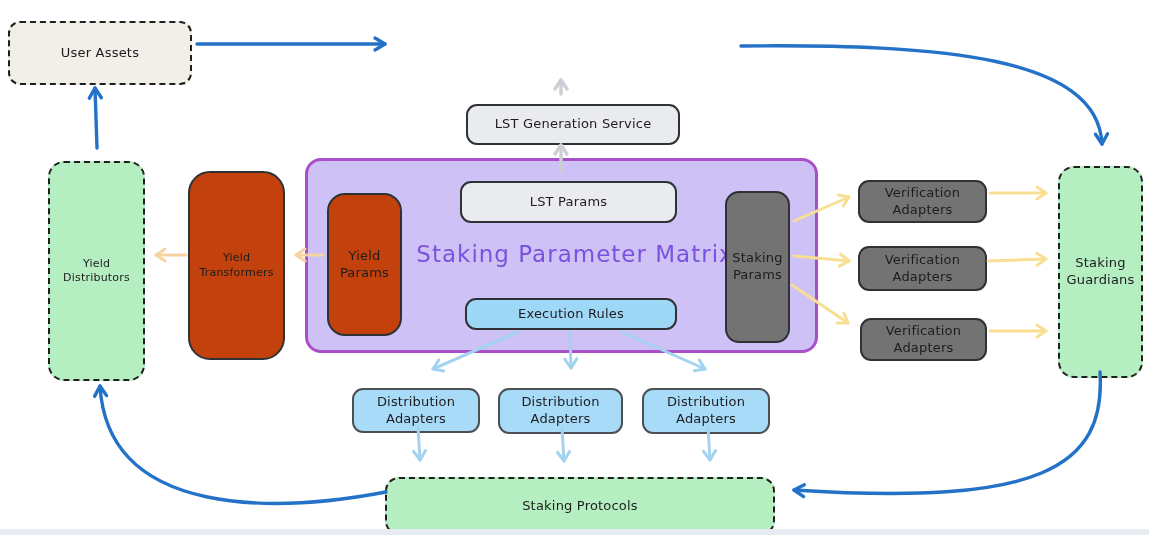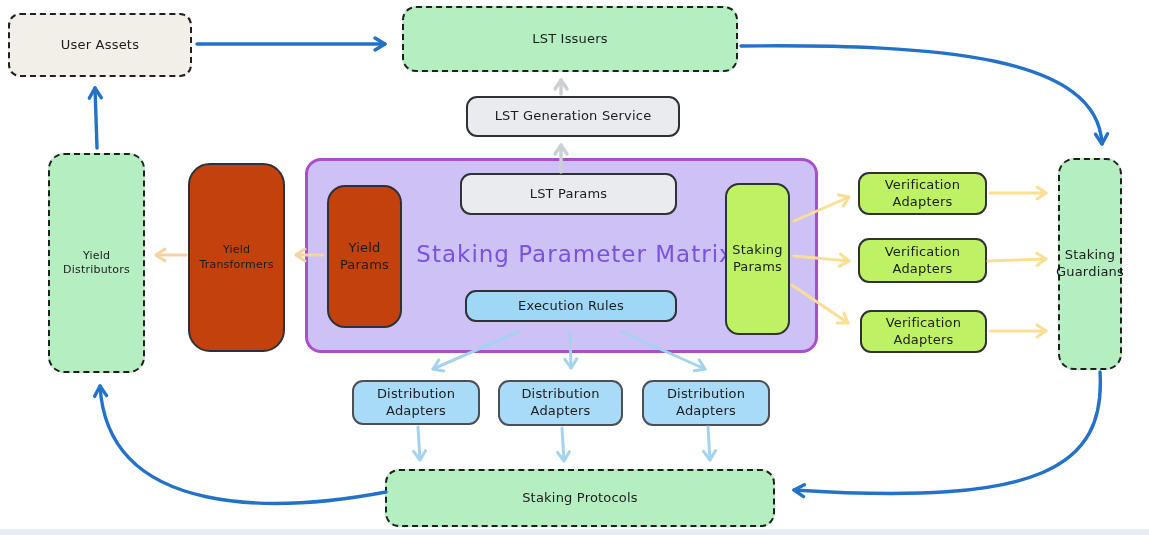--- a/index.html
+++ b/index.html
@@ -14,28 +14,29 @@
     position:absolute;
     display:flex;align-items:center;justify-content:center;
     text-align:center;
     box-sizing:border-box;
     font-size:13px;
     color:#1d1d1f;
     line-height:1.3;
     letter-spacing:0.2px;
     padding:2px 4px;
     z-index:1;
+    margin-top:8px;
   }
   .dashed{border:2.6px dashed #1f1f1f;}
   .solid{border:2.3px solid #2e3236;}
   .green{background:#b5eec0;}
   .beige{background:#f2eee8;}
   .grayfill{background:#e9ebee;}
   .orange{background:#c2410c;}
-  .yellow{background:#bef264;}
+  .yellow{background:#737373;}
   .bluefill{background:#9fd8f7;}
   .bluefill2{background:#a8dbf8;border-color:#4a5055;}
   .matrix{
     position:absolute;
     background:#cdc1f5;
     border:3px solid #a94fc9;
     border-radius:16px;
     box-sizing:border-box;
     z-index:0;
   }
@@ -65,23 +66,20 @@
 
 <div id="canvas">
 
   <div class="matrix" style="left:305px;top:158px;width:513px;height:195px;"></div>
   <div class="matrix-title" style="left:412px;top:241px;width:326px;">Staking Parameter Matrix</div>
 
   <div class="node dashed beige" style="left:8px;top:13px;width:184px;height:64px;border-radius:12px;">
     <span>User Assets</span>
   </div>
 
-  <div class="node dashed green" style="left:402px;top:6px;width:336px;height:66px;border-radius:14px;">
-    <span>LST Issuers</span>
-  </div>
 
   <div class="node solid grayfill" style="left:466px;top:96px;width:214px;height:41px;border-radius:11px;">
     <span>LST Generation Service</span>
   </div>
 
   <div class="node solid grayfill" style="left:460px;top:173px;width:217px;height:42px;border-radius:11px;">
     <span>LST Params</span>
   </div>
 
   <div class="node solid orange" style="left:327px;top:185px;width:75px;height:143px;border-radius:18px;">
@@ -97,21 +95,21 @@
   </div>
 
   <div class="node solid orange small-label" style="left:188px;top:163px;width:97px;height:189px;border-radius:22px;">
     <span>Yield Transformers</span>
   </div>
 
   <div class="node dashed green small-label" style="left:48px;top:153px;width:97px;height:220px;border-radius:16px;">
     <span>Yield Distributors</span>
   </div>
 
-  <div class="node dashed green" style="left:1058px;top:158px;width:64px;height:212px;border-radius:16px;">
+  <div class="node dashed green" style="left:1058px;top:158px;width:85px;height:212px;border-radius:16px;">
     <span>Staking Guardians</span>
   </div>
 
   <div class="node solid yellow" style="left:858px;top:172px;width:129px;height:43px;border-radius:11px;">
     <span>Verification Adapters</span>
   </div>
   <div class="node solid yellow" style="left:858px;top:238px;width:129px;height:45px;border-radius:11px;">
     <span>Verification Adapters</span>
   </div>
   <div class="node solid yellow" style="left:860px;top:310px;width:127px;height:43px;border-radius:11px;">

